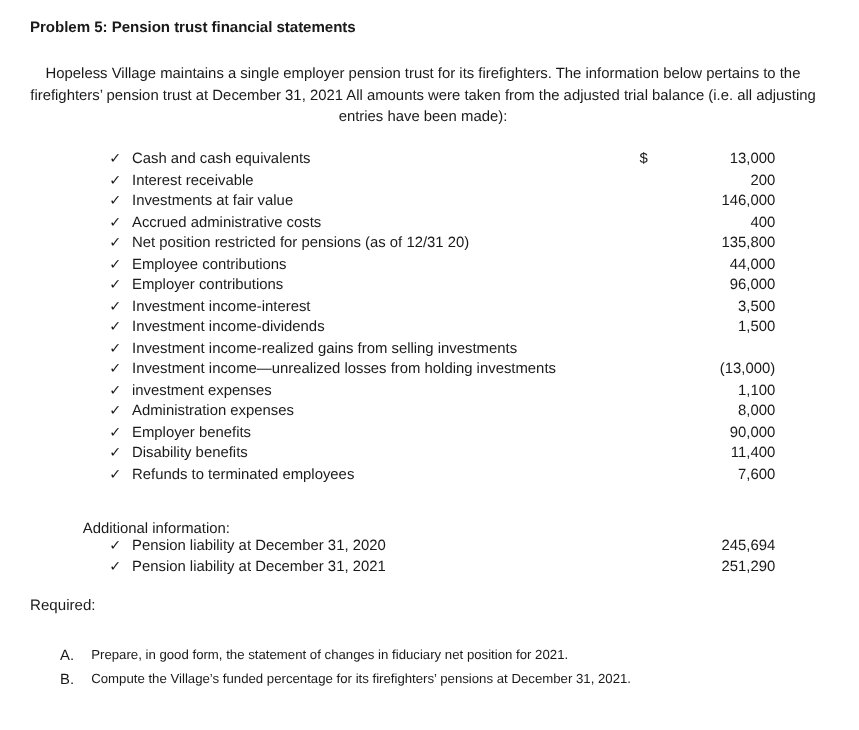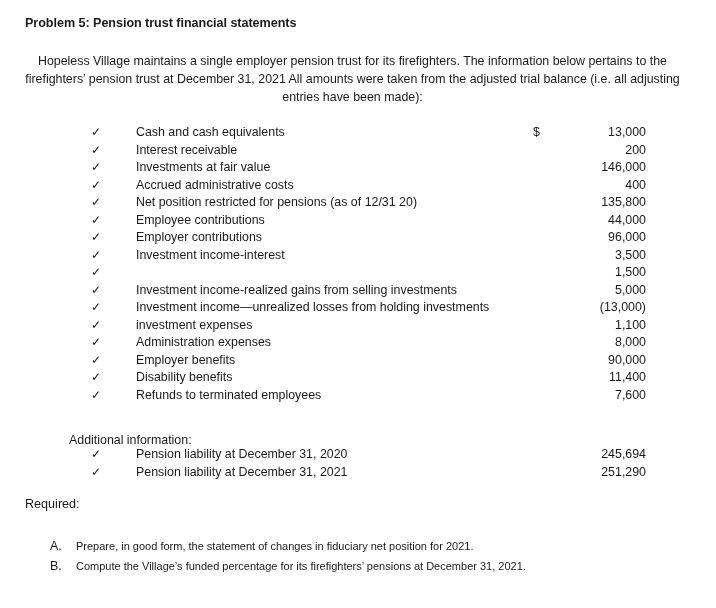--- a/index.html
+++ b/index.html
@@ -62,21 +62,21 @@
     position: absolute;
     left: 89px;
     top: 0;
     width: 14px;
     text-align: center;
     font-size: 12px;
     line-height: 17.5px;
   }
   .label {
     position: absolute;
-    left: 136px;
+    left: 110px;
     top: 0;
     font-size: 12.4px;
     line-height: 17.5px;
   }
   .currency {
     position: absolute;
     left: 533px;
     top: 0;
     font-size: 12.4px;
     line-height: 17.5px;
@@ -195,26 +195,26 @@
         <span class="label">Employer contributions</span>
         <span class="amount">96,000</span>
       </div>
       <div class="row">
         <span class="tick">✓</span>
         <span class="label">Investment income-interest</span>
         <span class="amount">3,500</span>
       </div>
       <div class="row">
         <span class="tick">✓</span>
+        <span class="label">Investment income-dividends</span>
         <span class="amount">1,500</span>
       </div>
       <div class="row">
         <span class="tick">✓</span>
         <span class="label">Investment income-realized gains from selling investments</span>
-        <span class="amount">5,000</span>
       </div>
       <div class="row">
         <span class="tick">✓</span>
         <span class="label">Investment income—unrealized losses from holding investments</span>
         <span class="amount">(13,000)</span>
       </div>
       <div class="row">
         <span class="tick">✓</span>
         <span class="label">investment expenses</span>
         <span class="amount">1,100</span>

